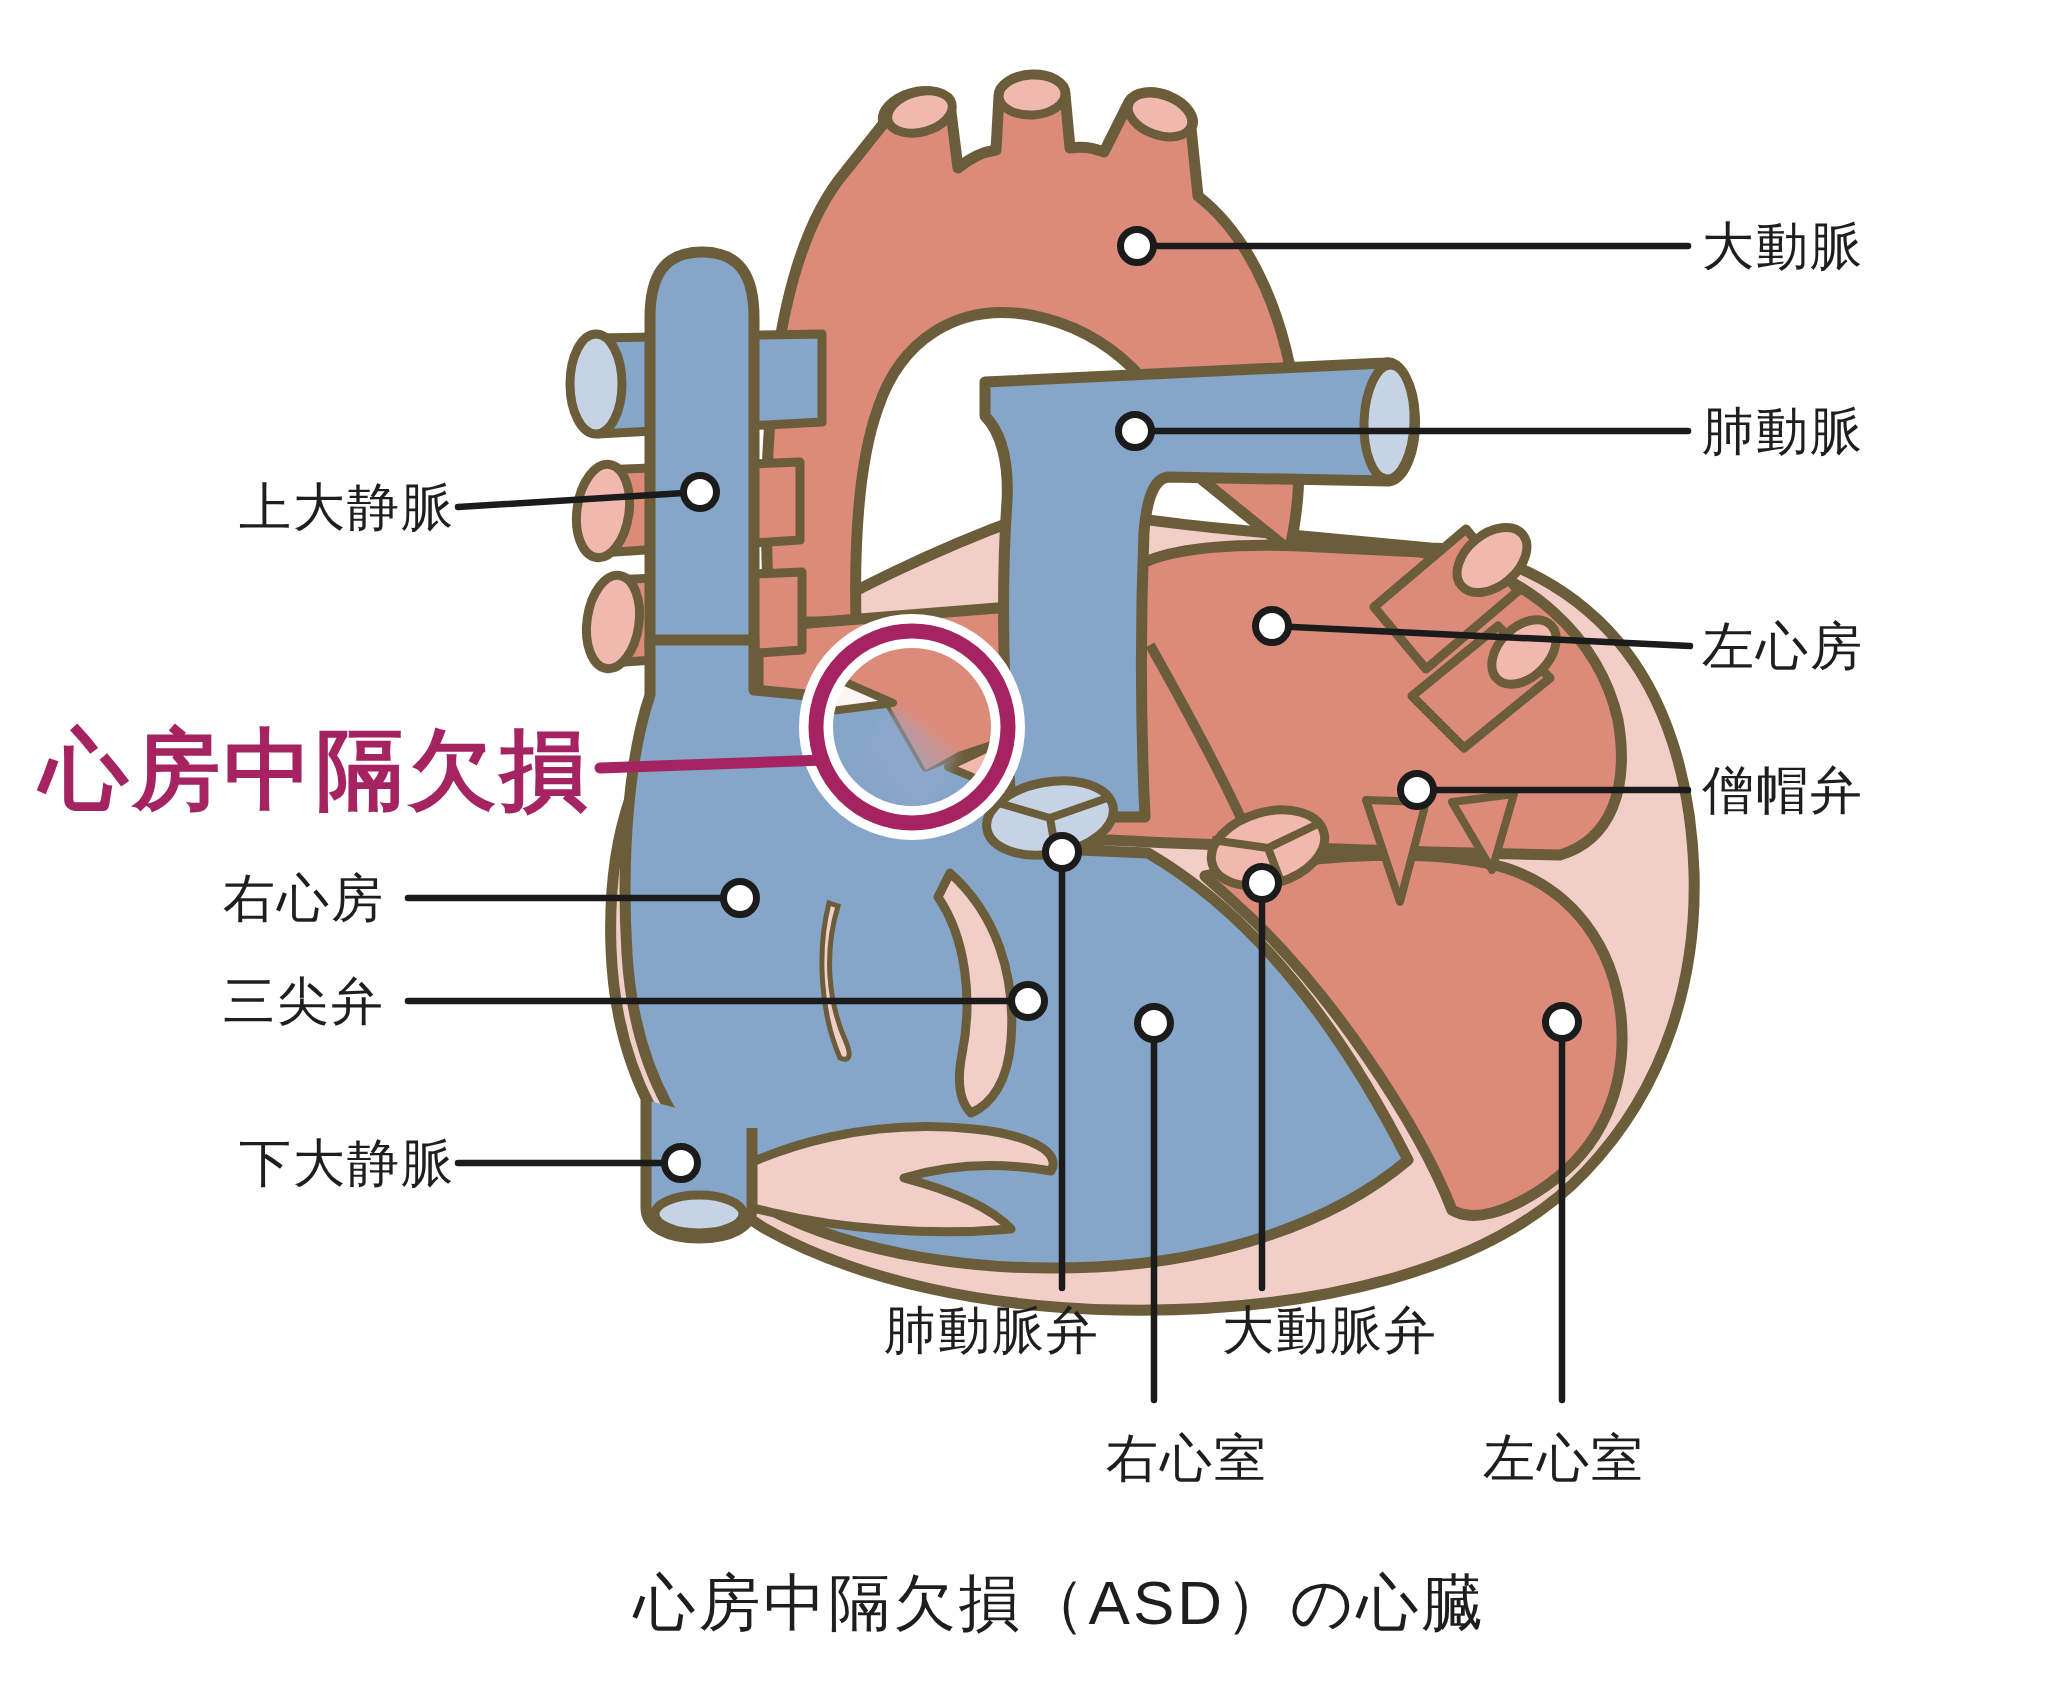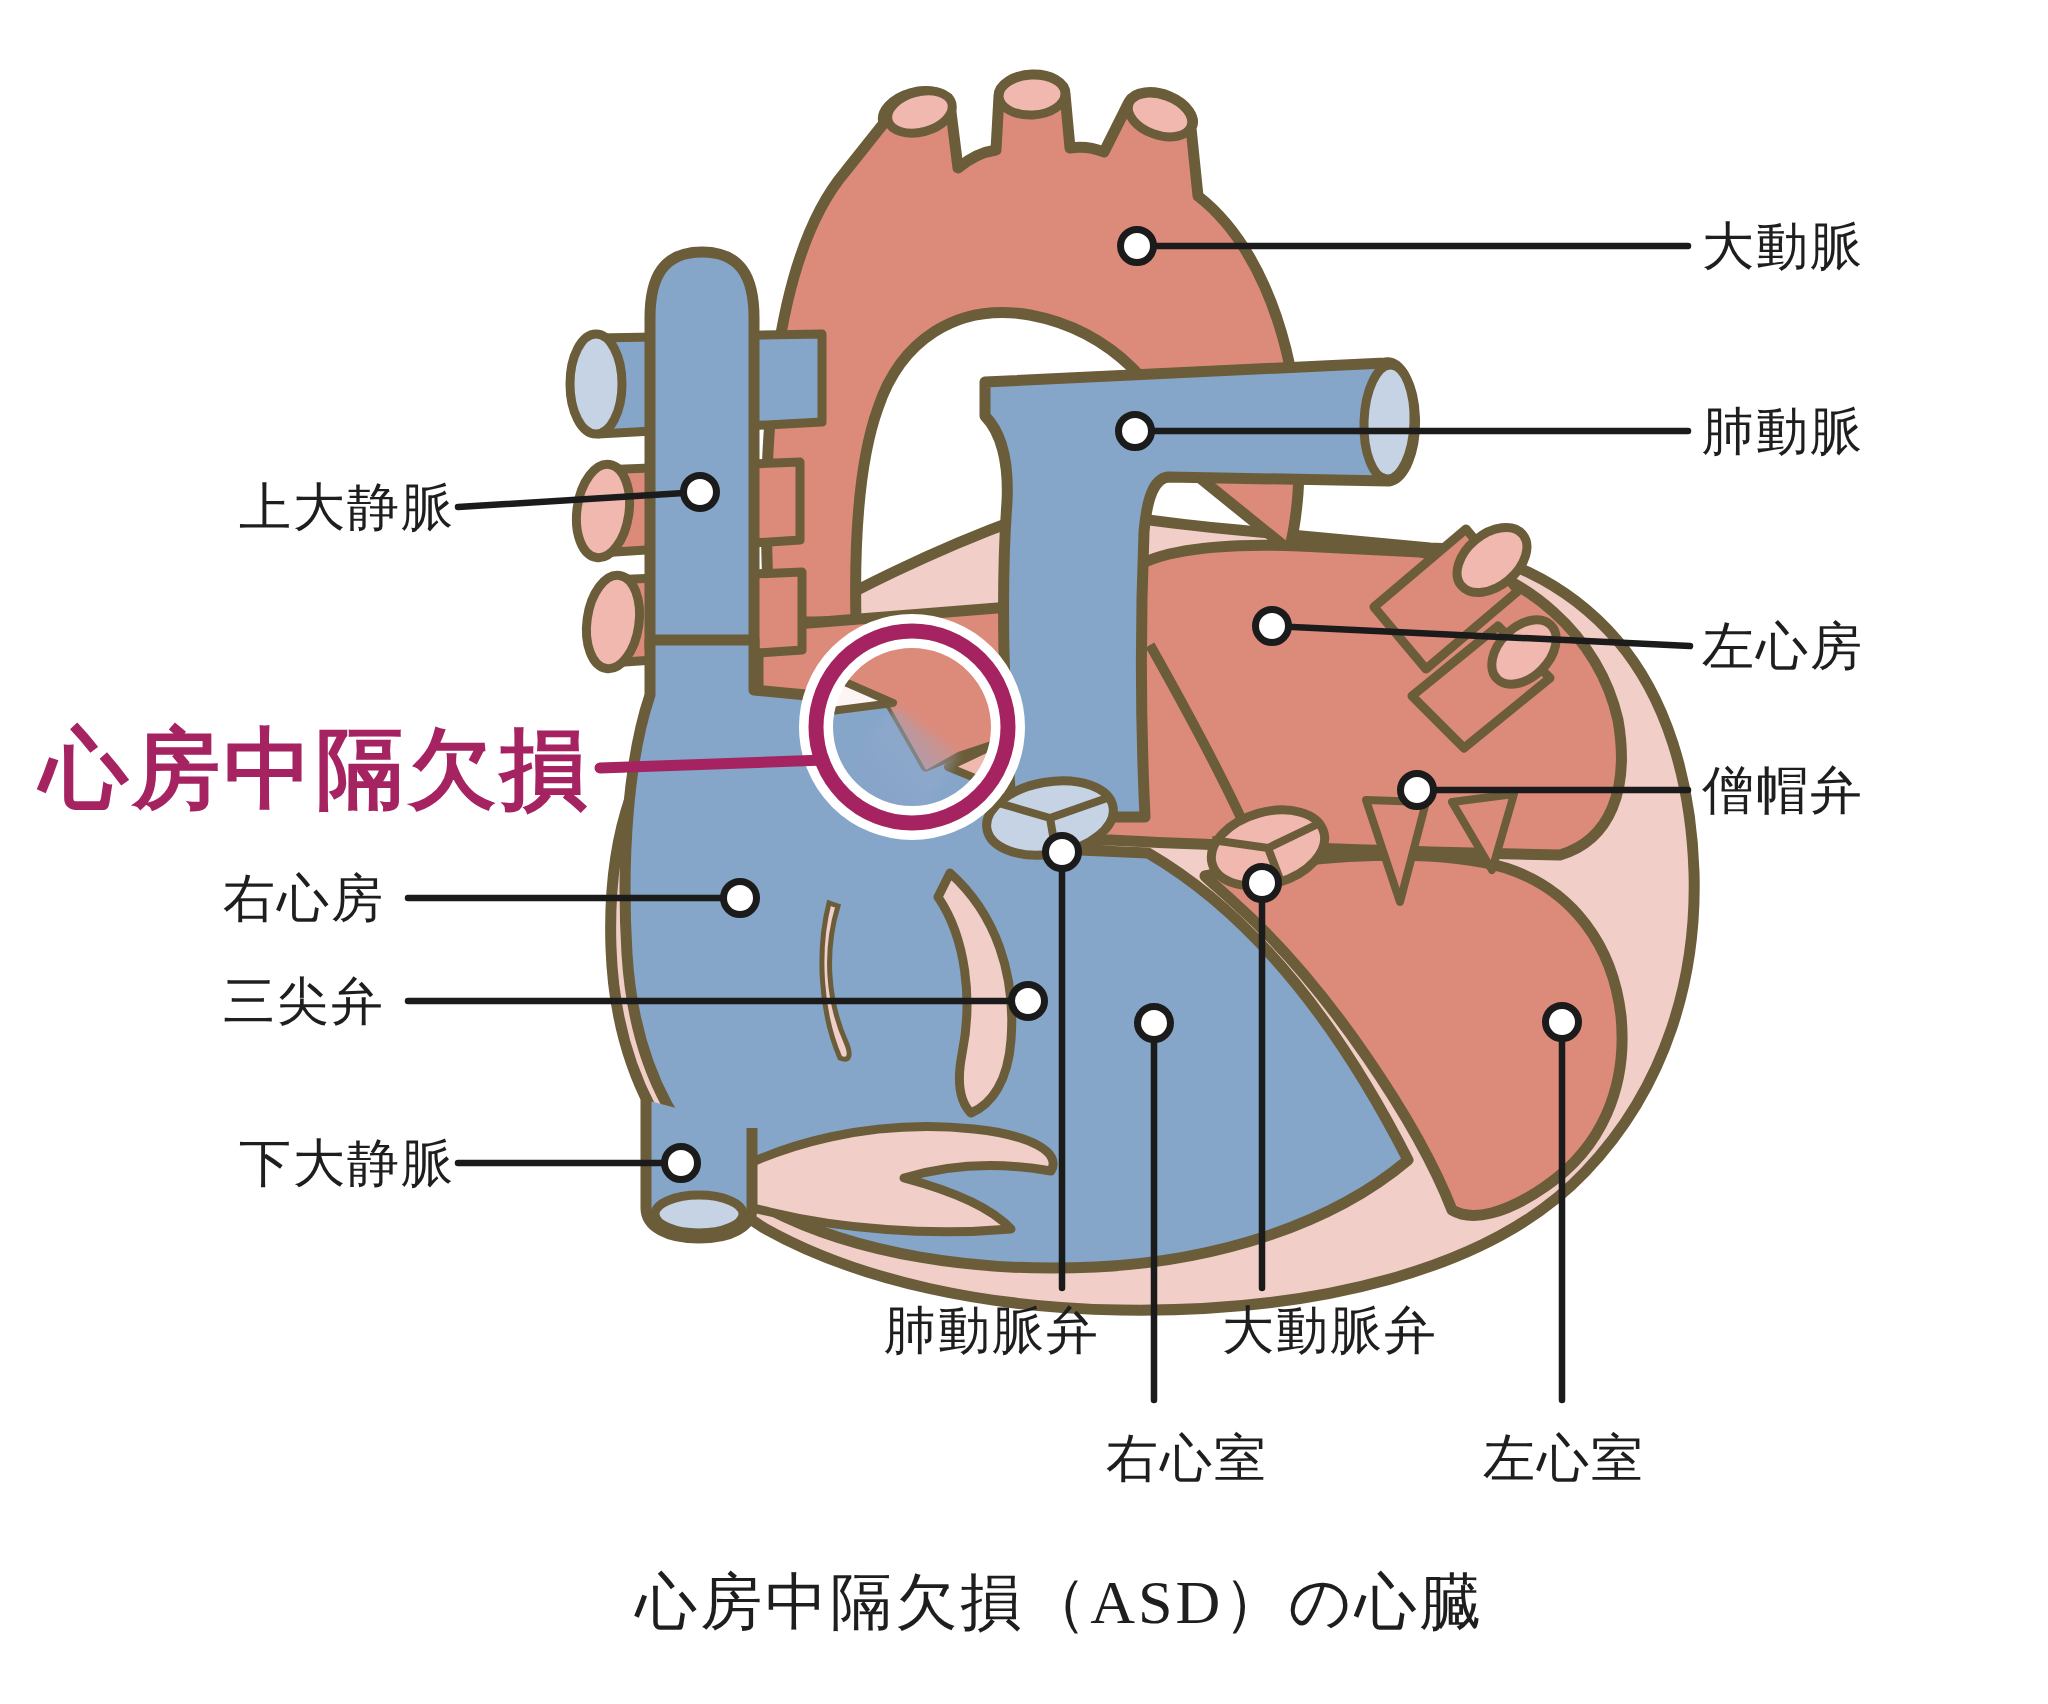--- a/index.html
+++ b/index.html
@@ -1,17 +1,17 @@
 <!DOCTYPE html>
 <html style="--c-arterial: #DC8B7B; --c-arterial_light: #F0B8AE; --c-venous: #85A6C9; --c-vessel_cut: #C5D3E4; --c-wall: #F2CEC9; --c-outline: #6B5D39; --c-highlight: #A52361; --c-text: #1E1E1E; --c-background: #FFFFFF;"><head>
 <meta charset="utf-8">
 <style>
   html,body{margin:0;padding:0;background:#fff;}
   .stage{position:relative;width:2048px;height:1704px;background:var(--c-background,#fff);overflow:hidden;
-         font-family:Liberation Serif, serif;}
+         font-family:Liberation Sans, sans-serif;}
   svg{position:absolute;left:0;top:0;}
   
   .f-art{fill:var(--c-arterial);}
   .f-artl{fill:var(--c-arterial_light);}
   .f-ven{fill:var(--c-venous);}
   .f-cut{fill:var(--c-vessel_cut);}
   .f-wall{fill:var(--c-wall);}
   .ol{stroke:var(--c-outline);stroke-width:11;stroke-linejoin:round;}
   .ol9{stroke:var(--c-outline);stroke-width:9;stroke-linejoin:round;}
   .ol8{stroke:var(--c-outline);stroke-width:8;stroke-linejoin:round;}

